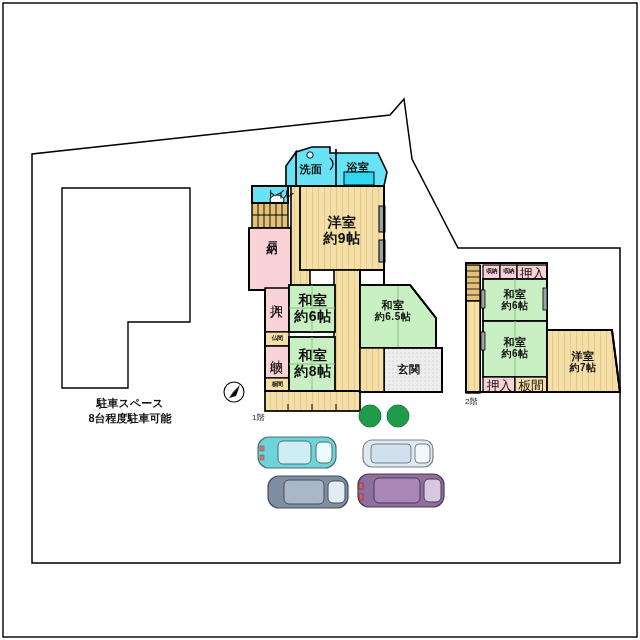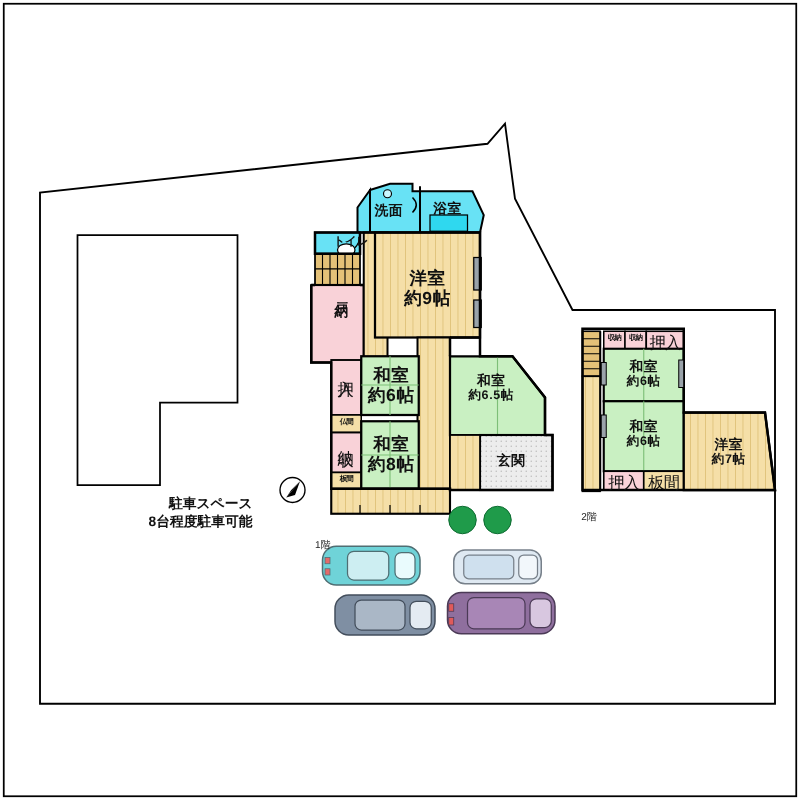--- a/index.html
+++ b/index.html
@@ -196,21 +196,21 @@
     <g transform="translate(358,474)">
       <rect x="0" y="0" width="86" height="33" rx="11" fill="#8f6f9e" stroke="#4b3a56" stroke-width="1.2"></rect>
       <rect x="16" y="4" width="46" height="25" rx="5" fill="#a886b6" stroke="#4b3a56" stroke-width="1"></rect>
       <rect x="66" y="5" width="17" height="23" rx="5" fill="#d8c7e0" stroke="#4b3a56" stroke-width="1"></rect>
       <rect x="1" y="9" width="4" height="6" fill="#e05a5a" stroke="#4b3a56" stroke-width="0.6"></rect>
       <rect x="1" y="20" width="4" height="6" fill="#e05a5a" stroke="#4b3a56" stroke-width="0.6"></rect>
     </g>
   </svg>
 
 
-  <div class="lbl note" style="left:58px;top:396px;width:144px;text-align:right;">
+  <div class="lbl note" style="left:58px;top:396px;width:144px;">
     <span>駐車スペース</span><br>
     <span>8台程度駐車可能</span>
   </div>
 
   <div class="lbl mini" style="left:252px;top:189px;width:57px;">トイレ</div>
 
   <div class="lbl rm sm" style="left:292px;top:163px;width:38px;text-align:center;">洗面</div>
 
   <div class="lbl rm sm" style="left:339px;top:161px;width:38px;">浴室</div>
 
@@ -236,21 +236,21 @@
     <span class="sz">約8帖</span>
   </div>
 
   <div class="lbl rm sm" style="left:388px;top:363px;width:42px;">玄関</div>
 
   <div class="lbl tiny vert" style="left:270px;top:295px;width:13px;">押入</div>
   <div class="lbl tiny2" style="left:266px;top:335px;width:22px;">仏間</div>
   <div class="lbl tiny vert" style="left:270px;top:351px;width:13px;">収納</div>
   <div class="lbl tiny2" style="left:266px;top:381px;width:22px;">板間</div>
 
-  <div class="lbl floor" style="left:252px;top:414px;margin-top:18px;">1階</div>
+  <div class="lbl floor" style="left:252px;top:414px;">1階</div>
 
   <div class="lbl tiny2" style="left:483px;top:268px;width:17px;">収納</div>
   <div class="lbl tiny2" style="left:500px;top:268px;width:17px;">収納</div>
   <div class="lbl tiny" style="left:517px;top:267px;width:30px;">押入</div>
 
   <div class="lbl rm sm" style="left:487px;top:288px;width:56px;">
     <span>和室</span>
     <span class="sz">約6帖</span>
   </div>
 
@@ -260,15 +260,15 @@
   </div>
 
   <div class="lbl rm sm" style="left:556px;top:350px;width:54px;">
     <span>洋室</span>
     <span class="sz">約7帖</span>
   </div>
 
   <div class="lbl tiny" style="left:484px;top:379px;width:30px;">押入</div>
   <div class="lbl tiny" style="left:516px;top:379px;width:30px;">板間</div>
 
-  <div class="lbl floor" style="left:465px;top:410px;">2階</div>
+  <div class="lbl floor" style="left:465px;top:398px;">2階</div>
 
 </div>
 
 </body></html>

